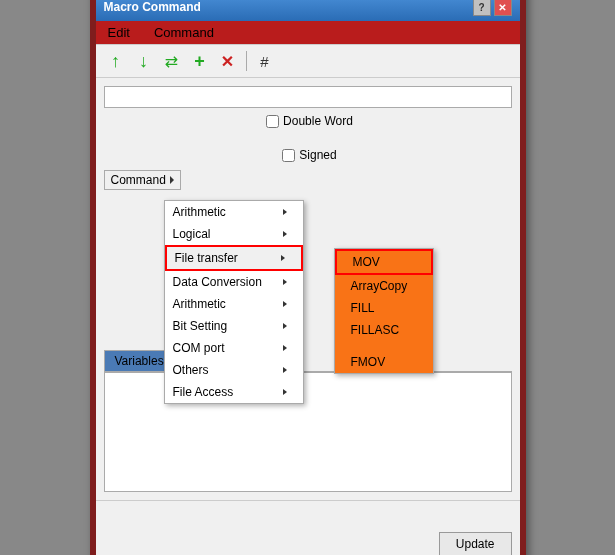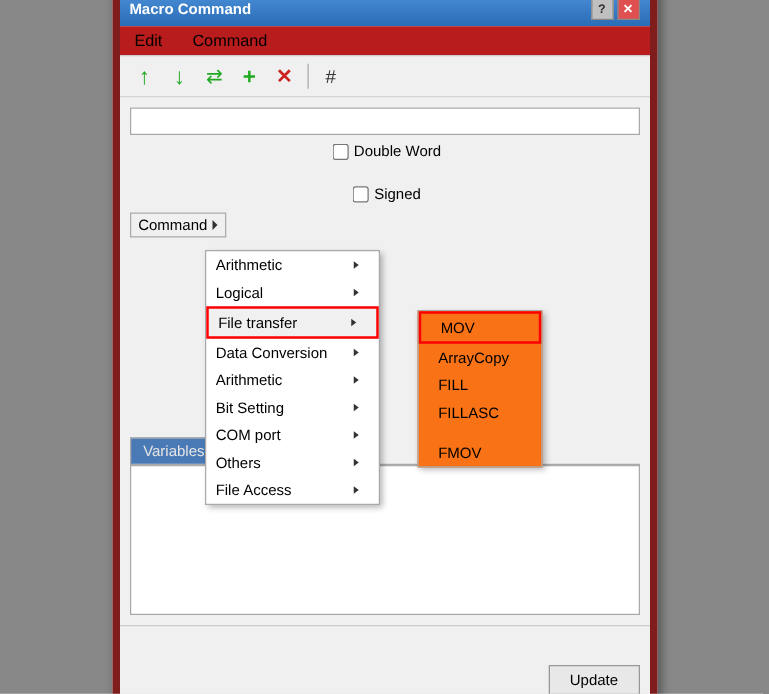--- a/index.html
+++ b/index.html
@@ -152,21 +152,21 @@
       padding: 3px 10px;
       border: 1px solid #aaa;
       border-bottom: none;
       background: #dce8f5;
       cursor: pointer;
       font-size: 12px;
       margin-right: 2px;
     }
     .tab.active {
       background: #4a7ab5;
-      color: #e5e5e5;
+      color: #000000;
     }
     .main-content {
       background: white;
       border: 1px solid #aaa;
       height: 120px;
       margin-top: 0;
     }
     .bottom-bar {
       display: flex;
       justify-content: flex-end;

